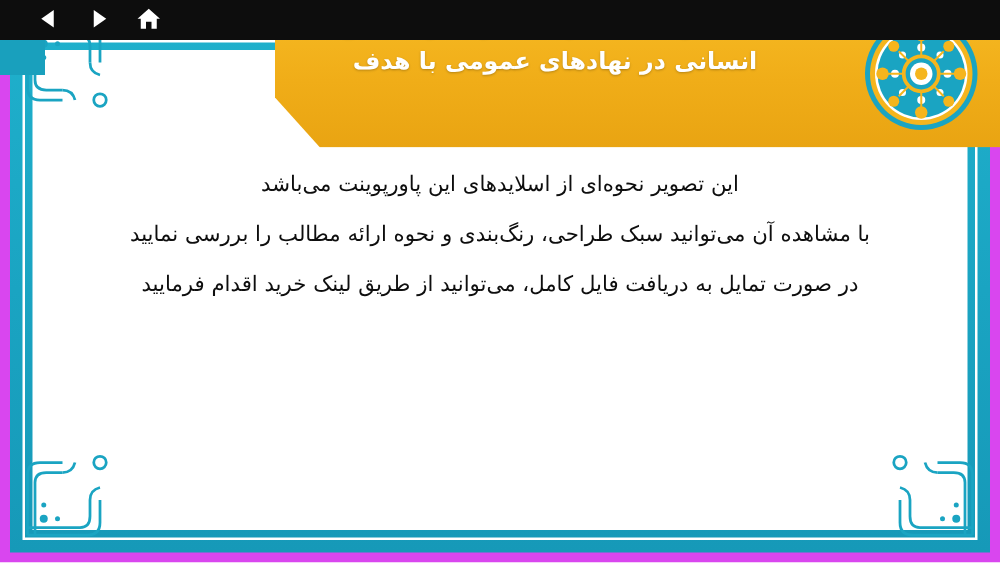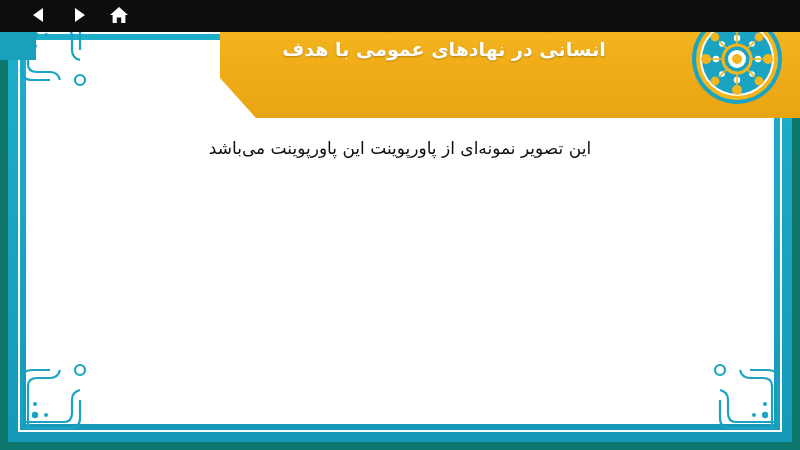--- a/index.html
+++ b/index.html
@@ -1,21 +1,21 @@
 <!DOCTYPE html>
 <html lang="fa" dir="rtl"><head>
 <meta charset="utf-8">
 <style>
   html,body{margin:0;padding:0;}
   body{
     width:800px;height:450px;overflow:hidden;
     font-family:"DejaVu Sans","Liberation Sans",sans-serif;
     background:#ffffff;
   }
-  .stage{position:relative;width:800px;height:450px;overflow:hidden;background:#0f766e;}
+  .stage{position:relative;width:800px;height:450px;overflow:hidden;background:#d946ef;}
 
   
   .topbar{
     position:absolute;top:0;left:0;width:800px;height:32px;
     background:#0d0d0d;z-index:40;
   }
   .nav{
     position:absolute;top:2px;left:26px;display:flex;gap:14px;align-items:center;
     direction:ltr;
   }
@@ -274,16 +274,18 @@
           <path d="M37 37 L29 29"></path>
             <path d="M57 37 L65 29"></path>
           <path d="M37 57 L29 65"></path>
             <path d="M57 57 L65 65"></path>
         </g>
       </g>
     </svg>
   </div>
 
   <div class="body-text">
-    <div>این تصویر نمونه‌ای از پاورپوینت این پاورپوینت می‌باشد</div>
+    <div>این تصویر نحوه‌ای از اسلایدهای این پاورپوینت می‌باشد</div>
+    <div>با مشاهده آن می‌توانید سبک طراحی، رنگ‌بندی و نحوه ارائه مطالب را بررسی نمایید</div>
+    <div>در صورت تمایل به دریافت فایل کامل، می‌توانید از طریق لینک خرید اقدام فرمایید</div>
   </div>
 
 </div>
 
 </body></html>

